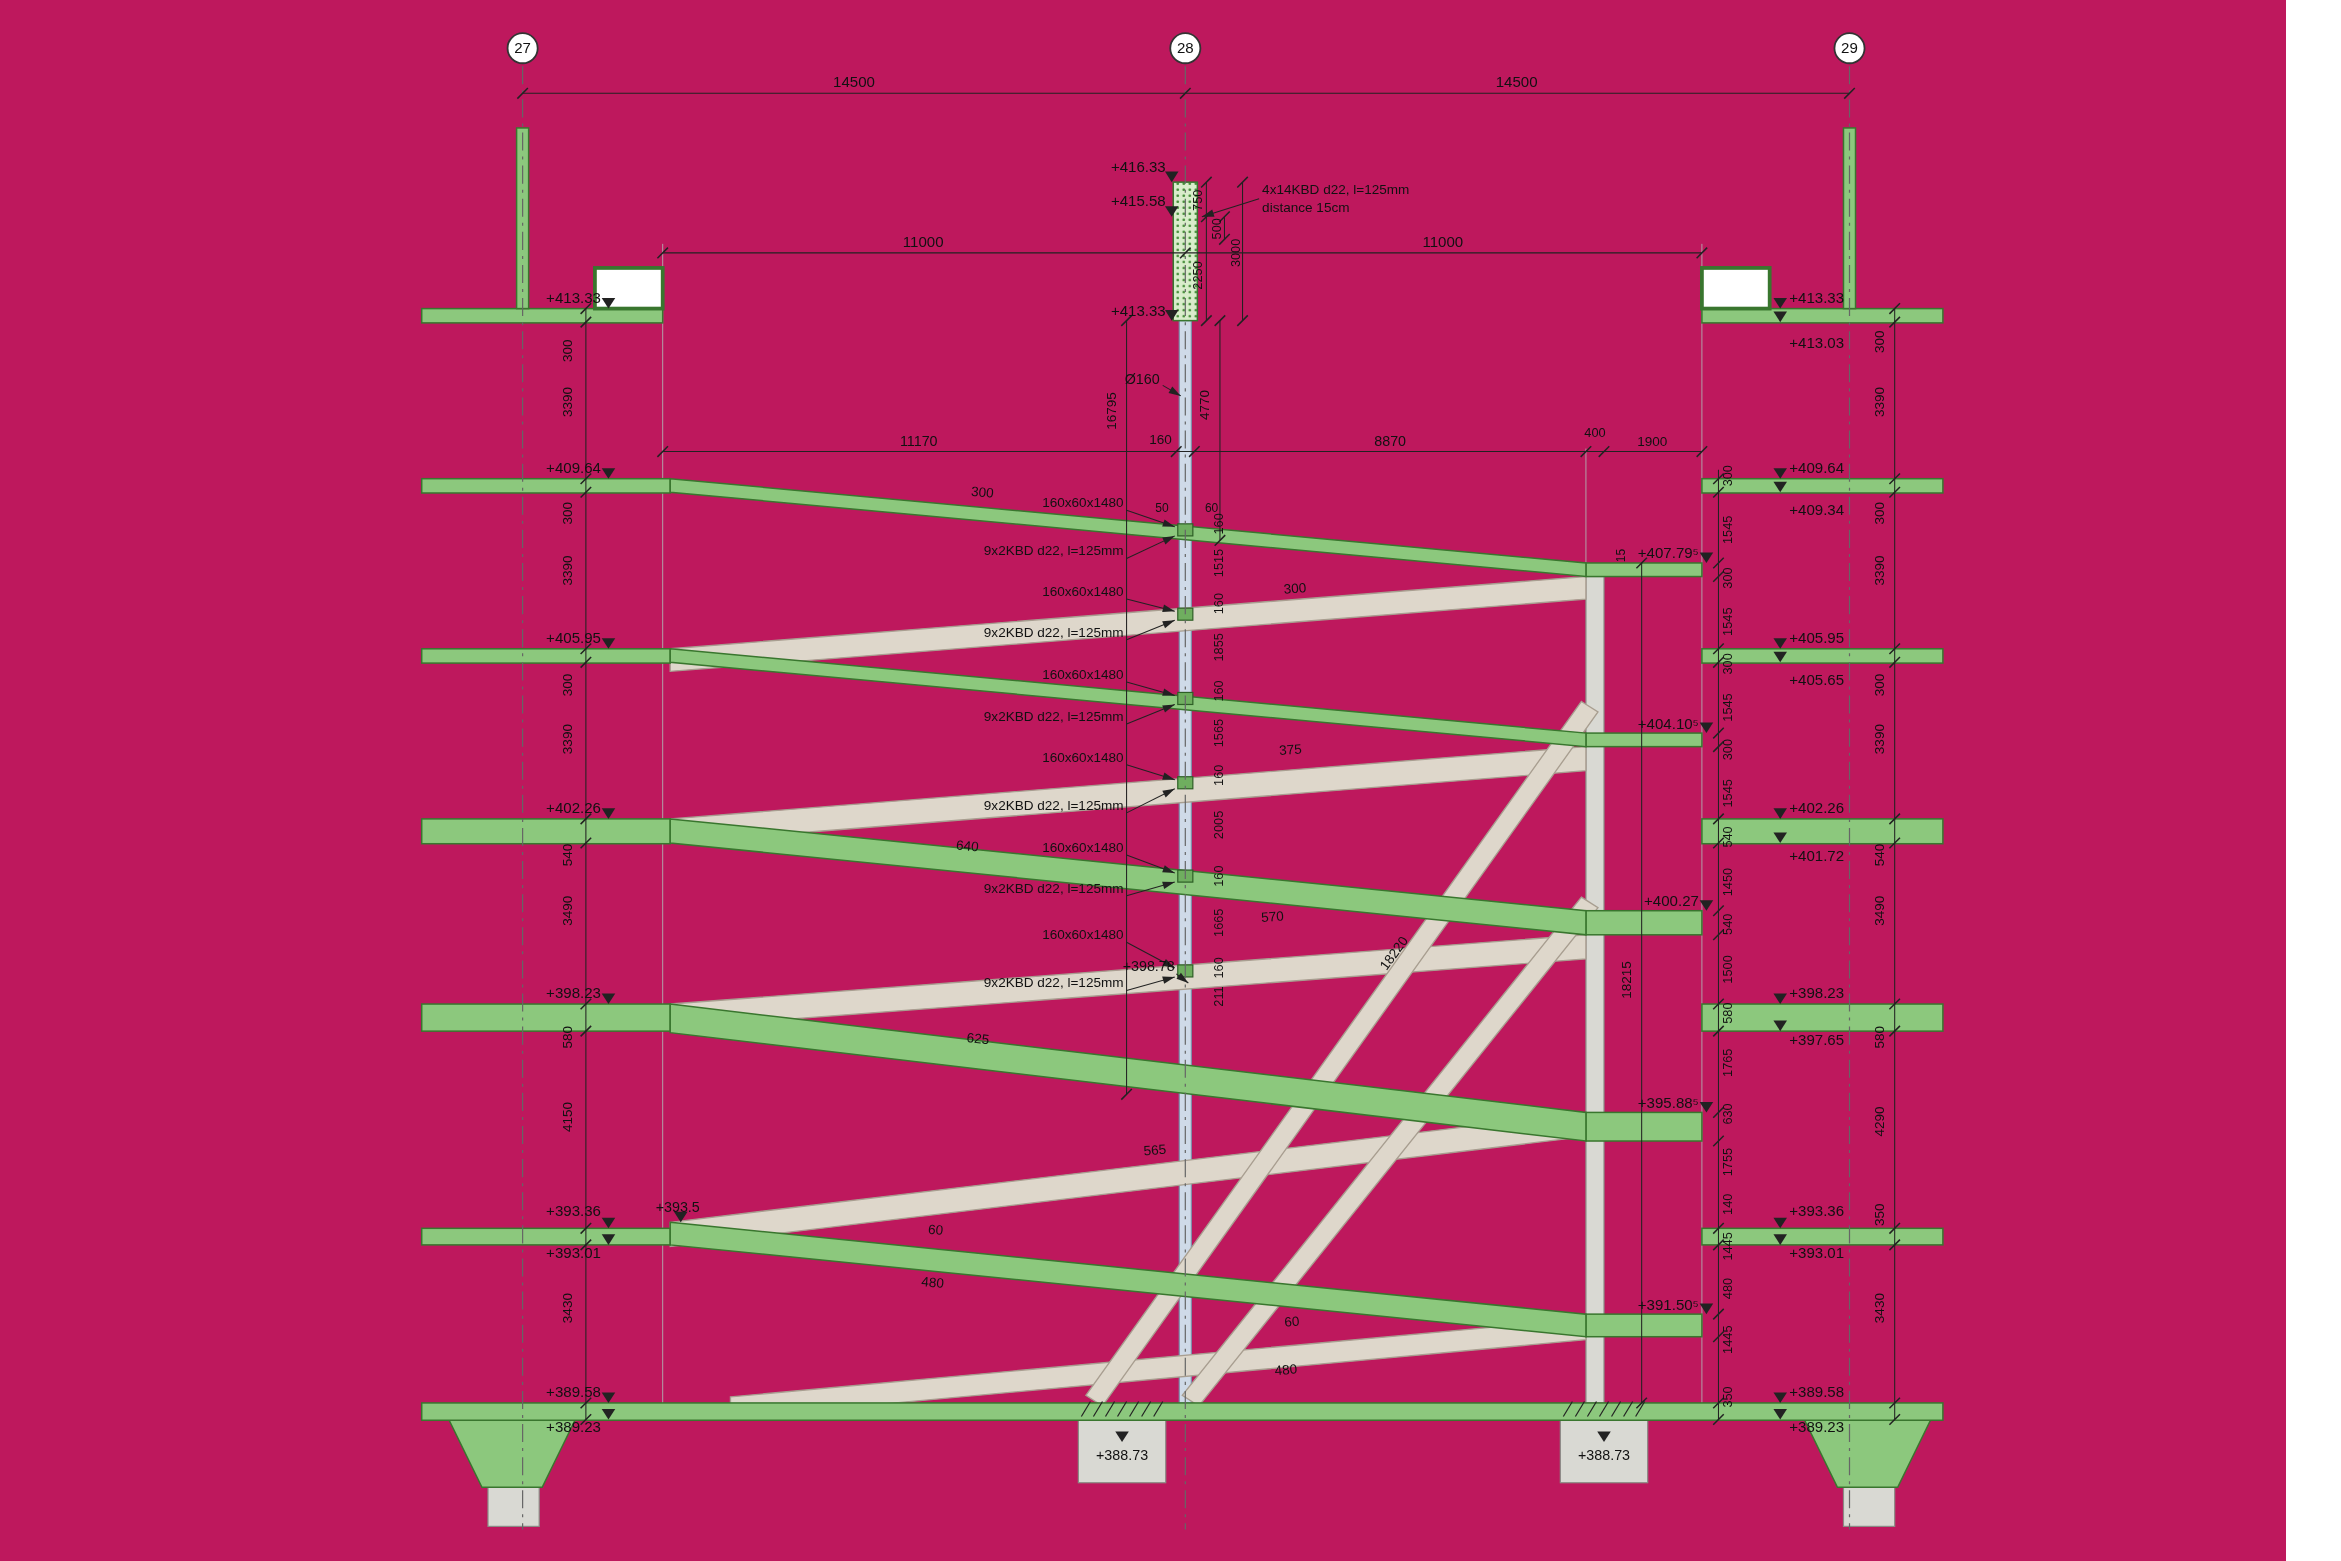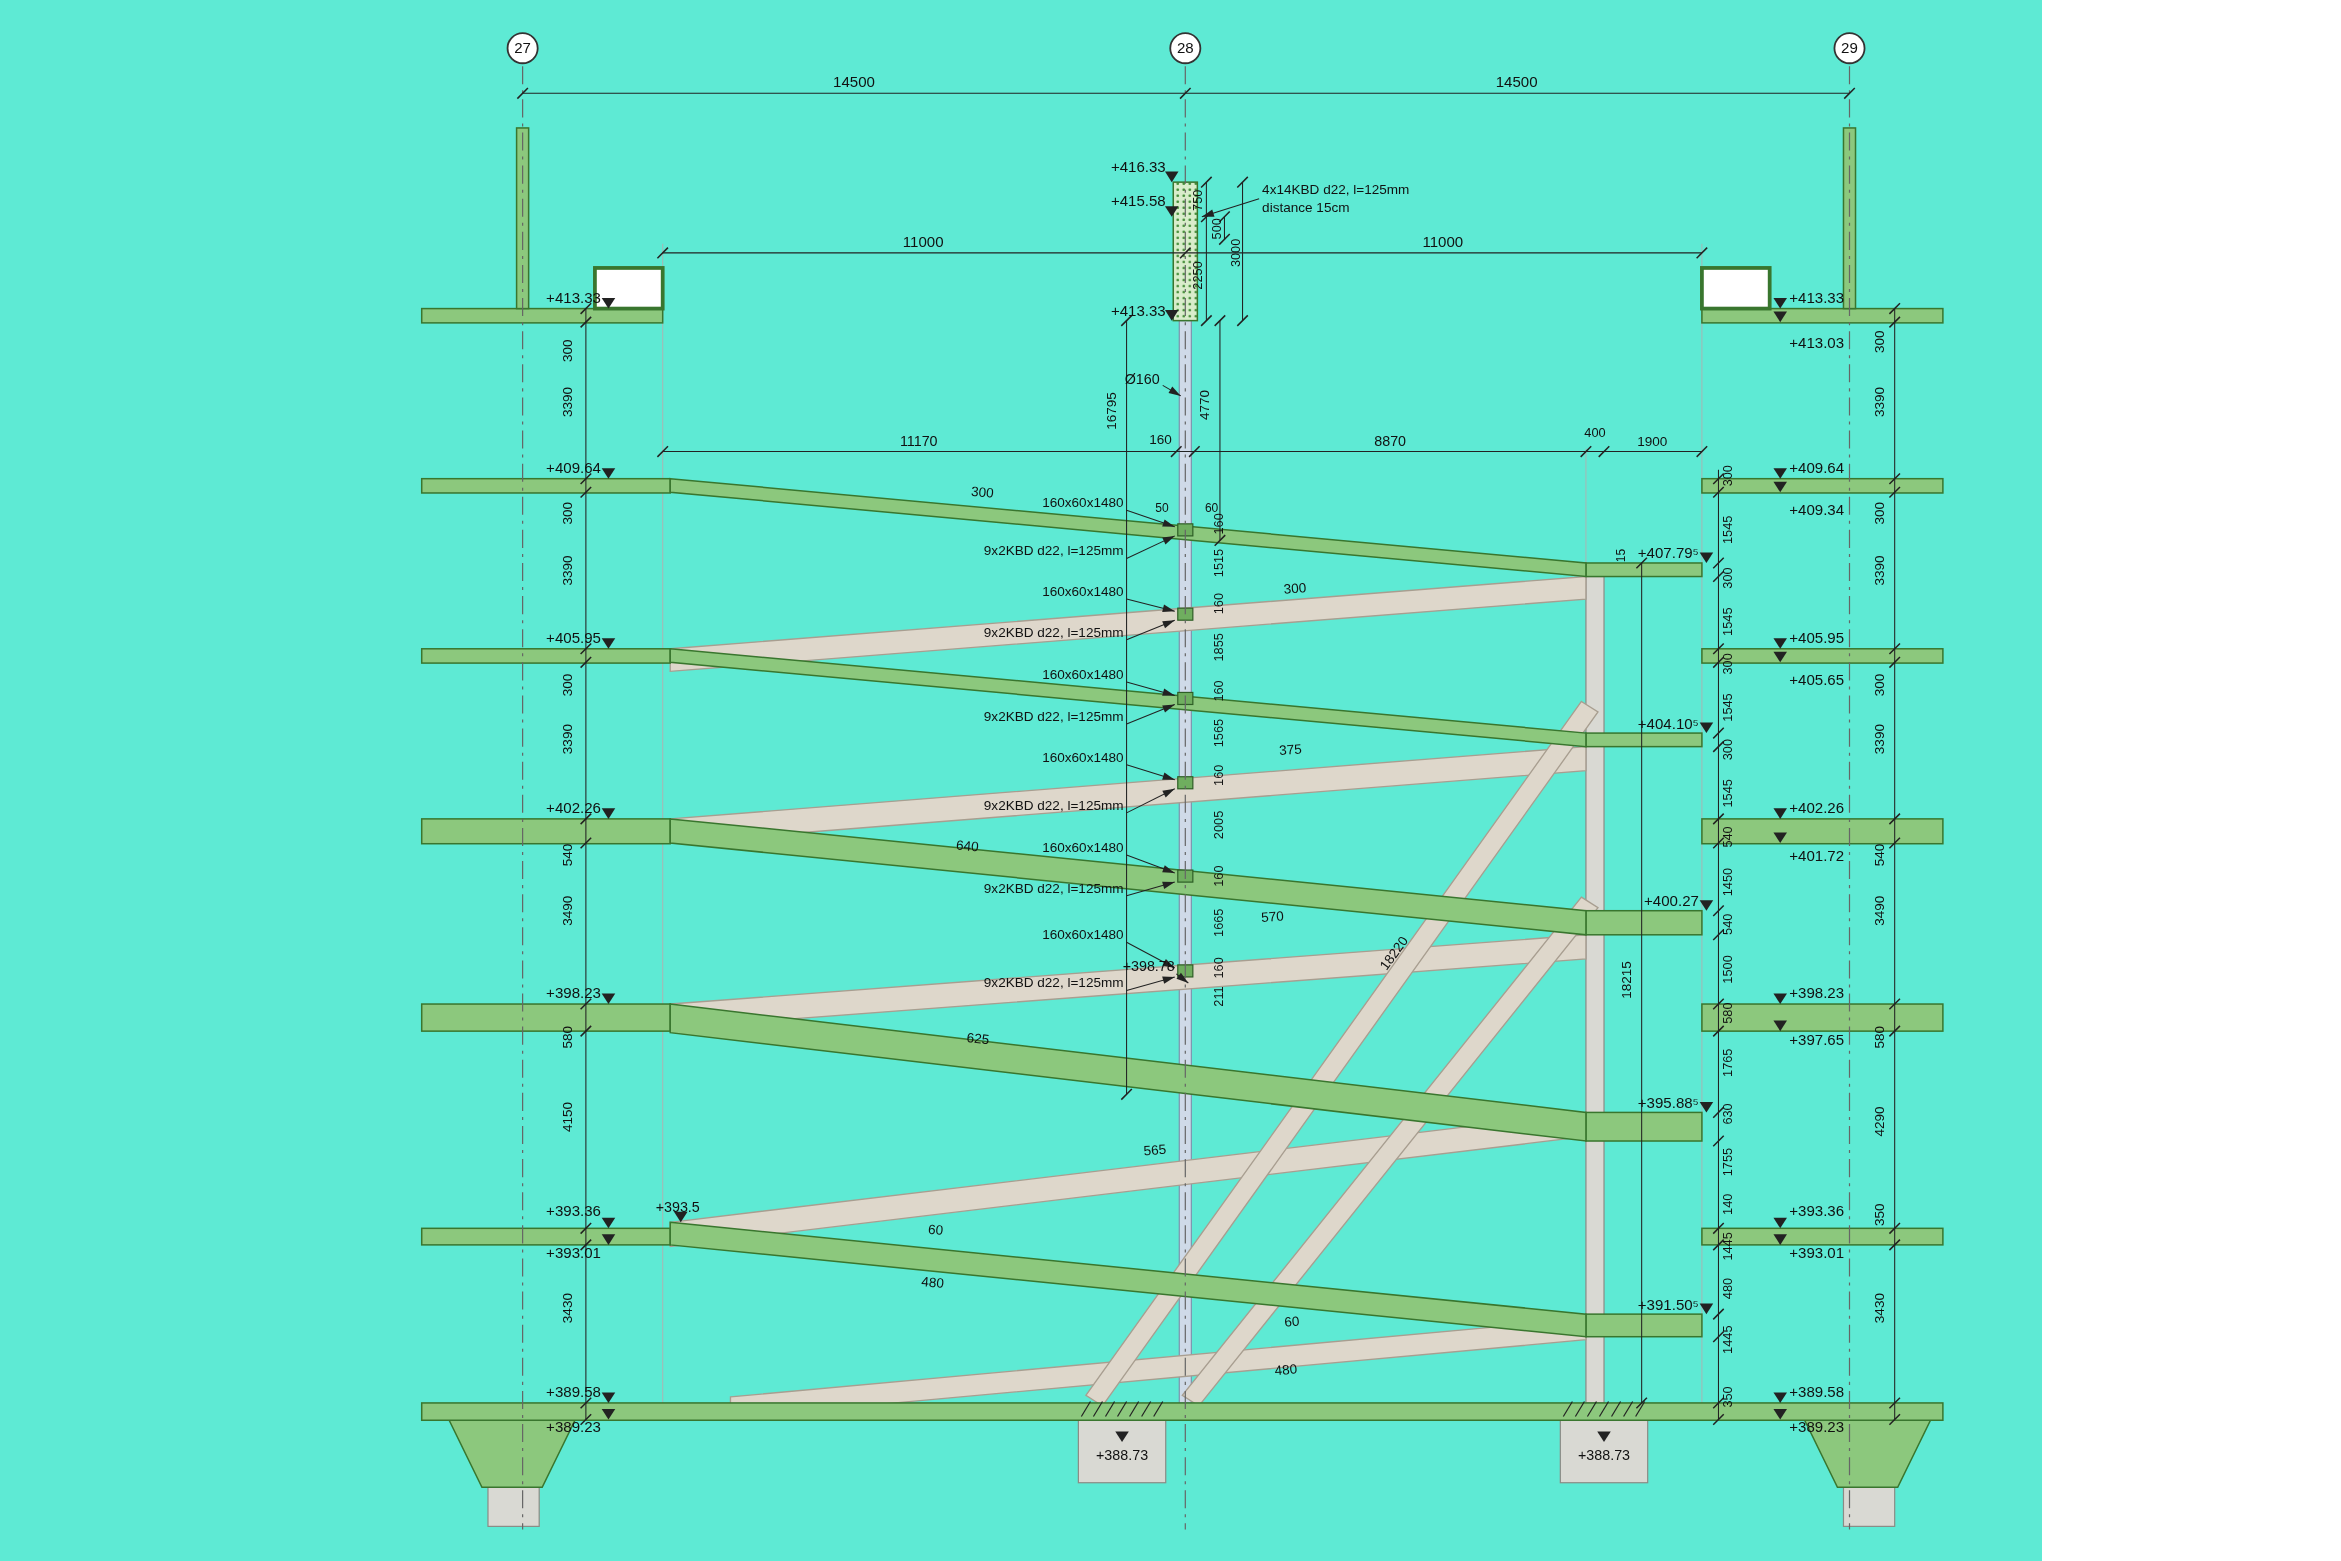--- a/index.html
+++ b/index.html
@@ -1,16 +1,16 @@
 <!DOCTYPE html>
 <html style="font-size:13px"><head>
 <meta charset="utf-8">
 <style>
   html,body{margin:0;padding:0;background:#ffffff;}
-  #page{width:2042px;height:1561px;background:#5eead4;overflow:hidden;}
+  #page{width:2286px;height:1561px;background:#be185d;overflow:hidden;}
   svg text{font-family:"Liberation Sans","DejaVu Sans",sans-serif;fill:#111111;}
 </style>
 </head>
 <body>
 
 <div id="page">
   <svg id="dwg" viewBox="0 0 1555 1037" width="2342" height="1561" preserveAspectRatio="none" xmlns="http://www.w3.org/2000/svg">
     <defs>
       <pattern id="dots" width="4" height="4" patternUnits="userSpaceOnUse">
         <rect width="4" height="4" fill="#d9edcb"></rect>

